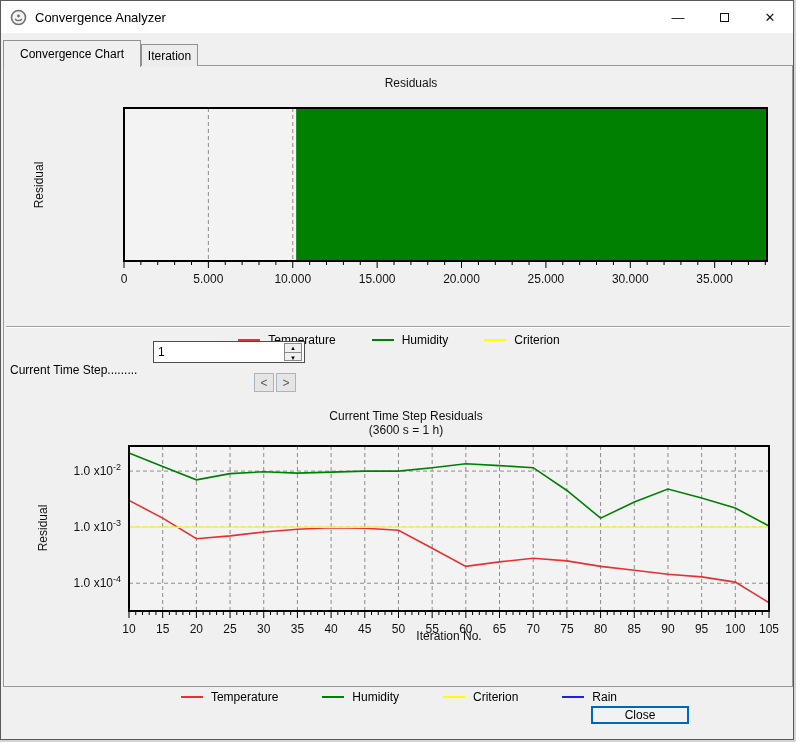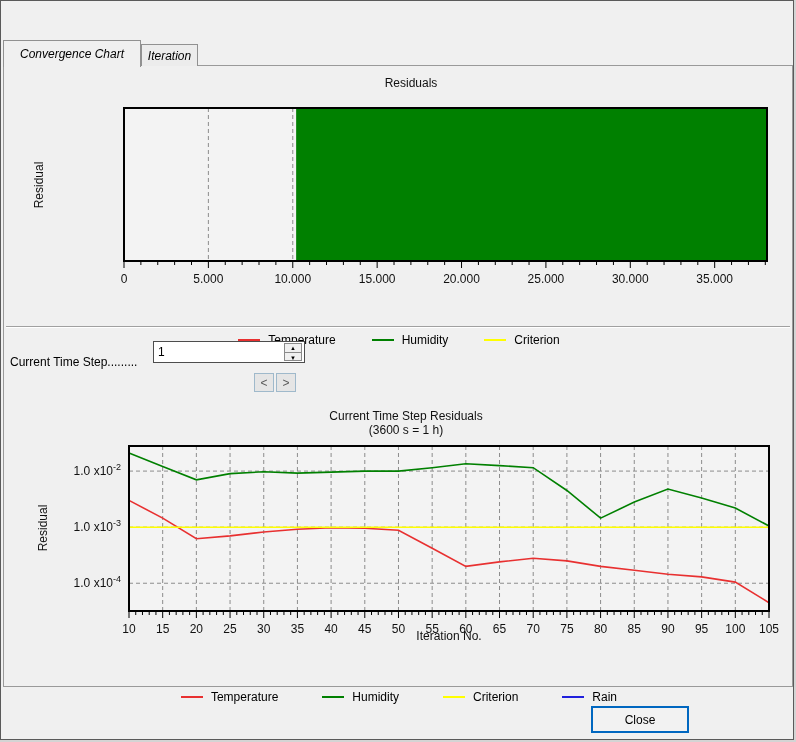--- a/index.html
+++ b/index.html
@@ -13,21 +13,21 @@
   .titlebar{position:absolute;left:0;top:0;width:100%;height:32px;background:#ffffff;
     display:flex;align-items:center;}
   .app-icon{margin-left:9px;width:17px;height:17px;display:inline-block;}
   .win-title{margin-left:8px;font-size:13px;}
   .win-controls{position:absolute;right:0;top:0;height:32px;display:flex;}
   .win-btn{width:46px;height:32px;display:flex;align-items:center;justify-content:center;
     font-size:13px;color:#111;cursor:default;}
   .max-box{width:9px;height:9px;border:1px solid #111;display:inline-block;}
   
   .tab{position:absolute;background:#f0f0f0;border:1px solid #919191;border-bottom:none;
-    font-size:12px;display:flex;align-items:center;justify-content:center;font-style:italic;}
+    font-size:12px;display:flex;align-items:center;justify-content:center;}
   .tab.active{left:2px;top:39px;width:138px;height:27px;z-index:3;}
   .tab.inactive{left:140px;top:43px;width:57px;height:22px;z-index:1;background:#ececec;}
   .tabpage{position:absolute;left:2px;top:64px;width:790px;height:622px;
     border:1px solid #9a9a9a;background:#f0f0f0;z-index:0;}
   
   svg{position:absolute;left:0;}
   svg text{font-family:"Liberation Sans",sans-serif;font-size:12px;fill:#111;}
   .legend-row{position:absolute;left:0;width:796px;display:flex;justify-content:center;
     align-items:center;font-size:12px;z-index:4;margin-top:36px;}
   .legend-item{display:flex;align-items:center;}
@@ -44,28 +44,45 @@
     border:1px solid #8a8a8a;background:#f0f0f0;}
   .spin-btn{width:100%;height:9px;display:flex;align-items:center;justify-content:center;
     font-size:6px;line-height:6px;color:#000;}
   .spin-btn.up{border-bottom:1px solid #8a8a8a;}
   .nav-btn{position:absolute;top:372px;width:20px;height:19px;background:#e5e5e5;
     border:1px solid #9fb9cb;display:flex;align-items:center;justify-content:center;
     font-size:12px;color:#5a5a5a;z-index:4;}
   
   .btn{position:absolute;display:flex;align-items:center;justify-content:center;
     font-size:12px;background:#f2f2f2;z-index:4;cursor:default;}
-  .btn.close{left:590px;top:705px;width:98px;height:27px;border:2px solid #0067c0;}
+  .btn.close{left:590px;top:705px;width:98px;height:18px;border:2px solid #0067c0;}
   .btn.help{left:700px;top:705px;width:88px;height:27px;border:1px solid #8f8f8f;}
 </style>
 </head>
 <body>
 
 <div class="window">
 
+  <div class="titlebar">
+    <span class="app-icon">
+      <svg width="17" height="17" style="position:static">
+        <circle cx="8.5" cy="8.5" r="7" fill="#f4f4f4" stroke="#6f6f6f" stroke-width="1.6"></circle>
+        <path d="M5 10 A4.5 4.5 0 0 0 12 10" fill="none" stroke="#6f6f6f" stroke-width="1.2"></path>
+        <circle cx="8.5" cy="7" r="1.4" fill="#6f6f6f"></circle>
+      </svg>
+    </span>
+    <span class="win-title">Convergence Analyzer</span>
+    <div class="win-controls">
+      <span class="win-btn">—</span>
+      <span class="win-btn">
+          <span class="max-box"></span>
+        </span>
+      <span class="win-btn">✕</span>
+    </div>
+  </div>
 
   <div class="tab active">Convergence Chart</div>
   <div class="tab inactive">Iteration</div>
   <div class="tabpage"></div>
 
   <svg style="top:66px;" width="796" height="230" viewBox="0 0 796 230">
       <rect x="123" y="41" width="643" height="153" fill="#f3f3f3"></rect>
       <rect x="295.1417322834646" y="41" width="470.8582677165354" height="153" fill="#008000"></rect>
       <line x1="207.38320209973753" x2="207.38320209973753" y1="41" y2="194" stroke="#8c8c8c" stroke-width="1" stroke-dasharray="4 3"></line>
       <line x1="291.76640419947506" x2="291.76640419947506" y1="41" y2="194" stroke="#8c8c8c" stroke-width="1" stroke-dasharray="4 3"></line>
@@ -130,21 +147,21 @@
         <span>Humidity</span>
       </span>
       <span class="legend-item">
         <span class="legend-swatch" style="background: rgb(255, 255, 0);"></span>
         <span>Criterion</span>
       </span>
     </div>
 
   <div class="groove" style="top:325px;"></div>
 
-  <span class="ctl-label" style="top:354px;">Current Time Step.........</span>
+  <span class="ctl-label" style="top:362px;">Current Time Step.........</span>
   <div class="spinner">
     <span class="value">1</span>
     <div class="spin-col">
       <div class="spin-btn up">▲</div>
       <div class="spin-btn">▼</div>
     </div>
   </div>
   <div class="nav-btn" style="left:253px;">&lt;</div>
   <div class="nav-btn" style="left:275px;">&gt;</div>
 

